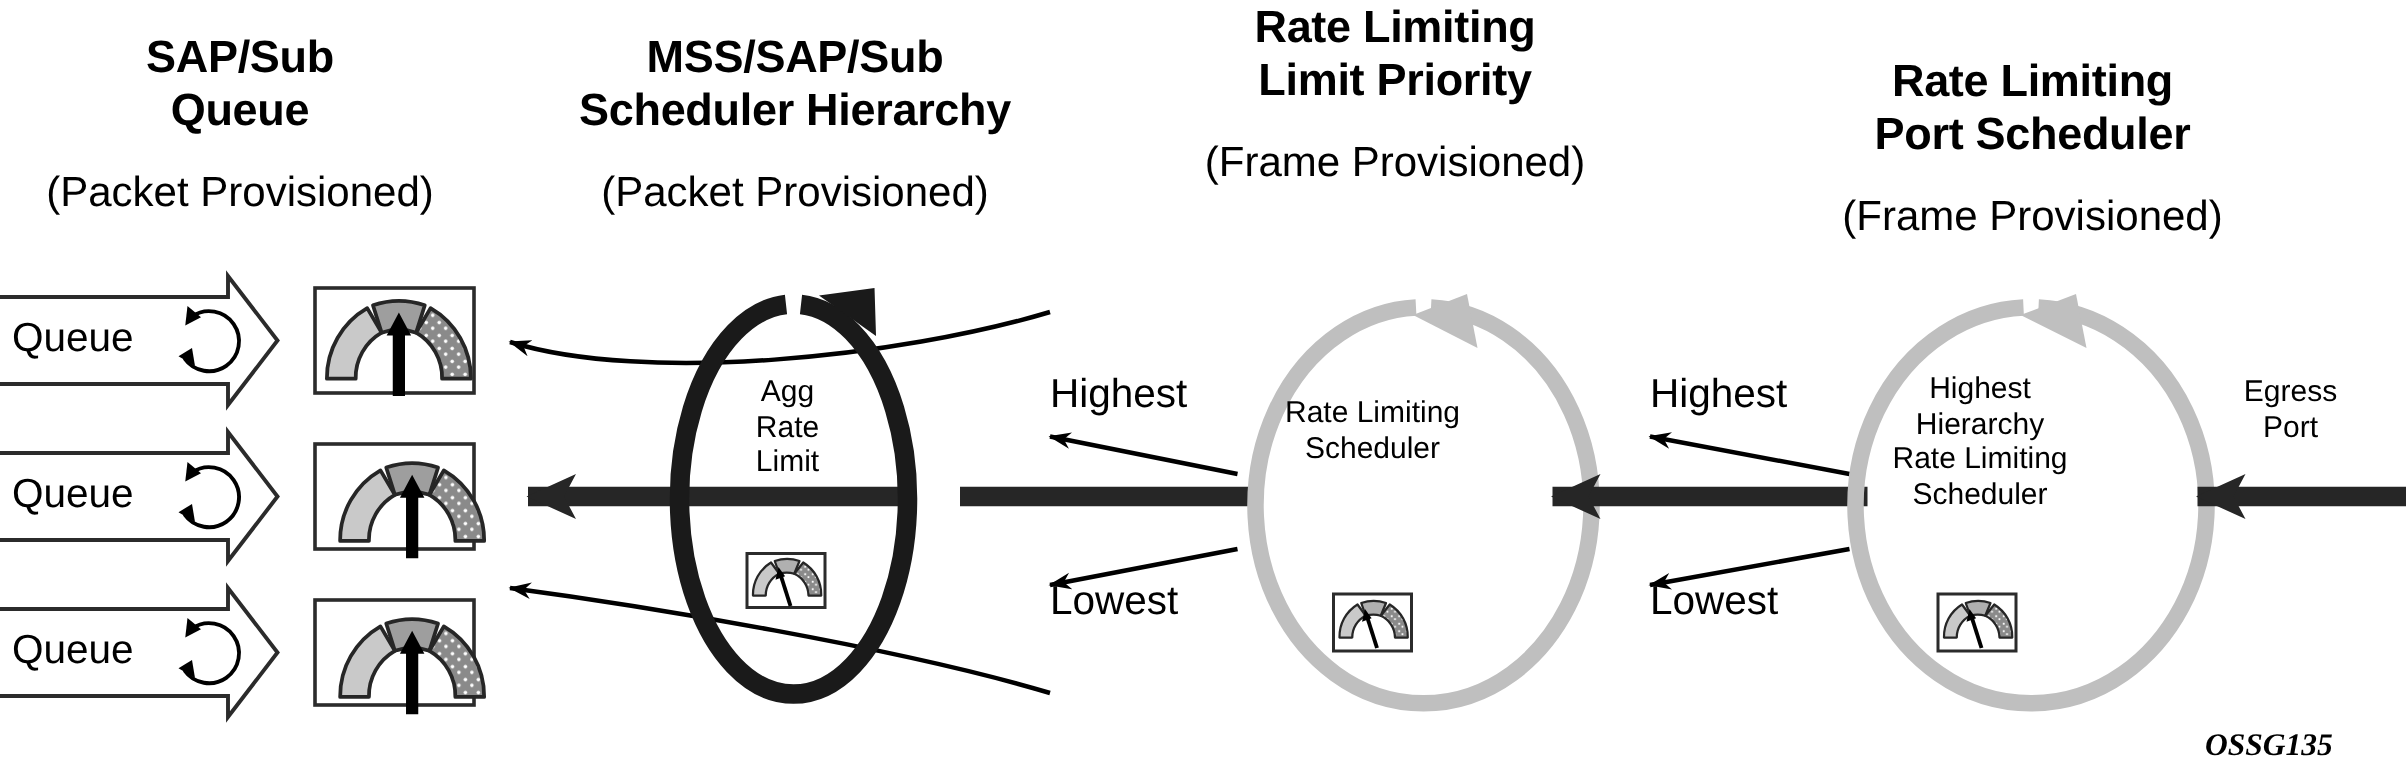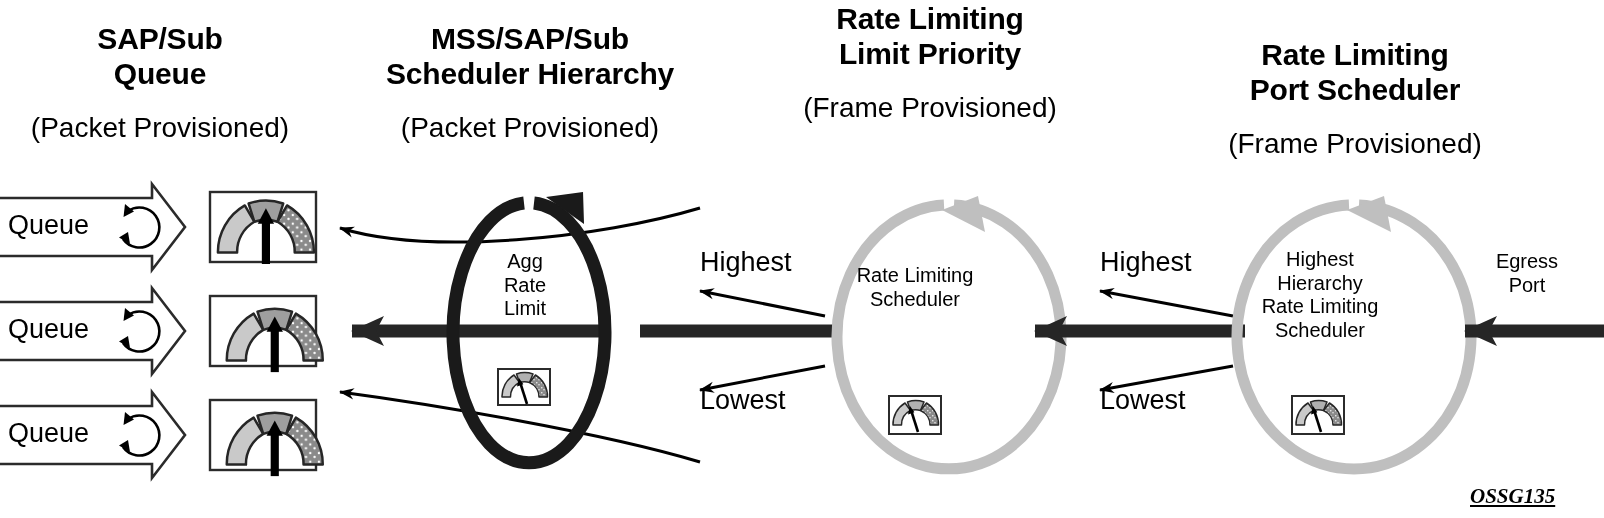--- a/index.html
+++ b/index.html
@@ -6,21 +6,21 @@
   body{width:1604px;height:518px;overflow:hidden;
        font-family:"Liberation Sans",sans-serif;color:#000;}
   #stage{position:relative;width:1604px;height:518px;}
   .col-head{position:absolute;text-align:center;line-height:1.16;}
   .col-head .t{font-weight:bold;font-size:30px;letter-spacing:-0.2px;}
   .col-head .s{font-size:28px;margin-top:20px;}
   svg{position:absolute;left:0;top:0;overflow:visible;}
   .lbl{position:absolute;font-size:27px;text-align:left;line-height:1.12;white-space:nowrap;}
   .lbl-ctr{position:absolute;font-size:20px;text-align:center;line-height:1.18;}
   .wm{position:absolute;font-family:"Liberation Serif",serif;font-style:italic;
-      font-size:21px;font-weight:600;text-decoration:underline;}
+      font-size:21px;font-weight:600;}
 </style>
 </head>
 <body>
 
 <div id="stage">
 
   <div class="col-head" style="left:10px;top:22px;width:300px;">
     <div class="t">SAP/Sub</div>
     <div class="t">Queue</div>
     <div class="s">(Packet Provisioned)</div>

